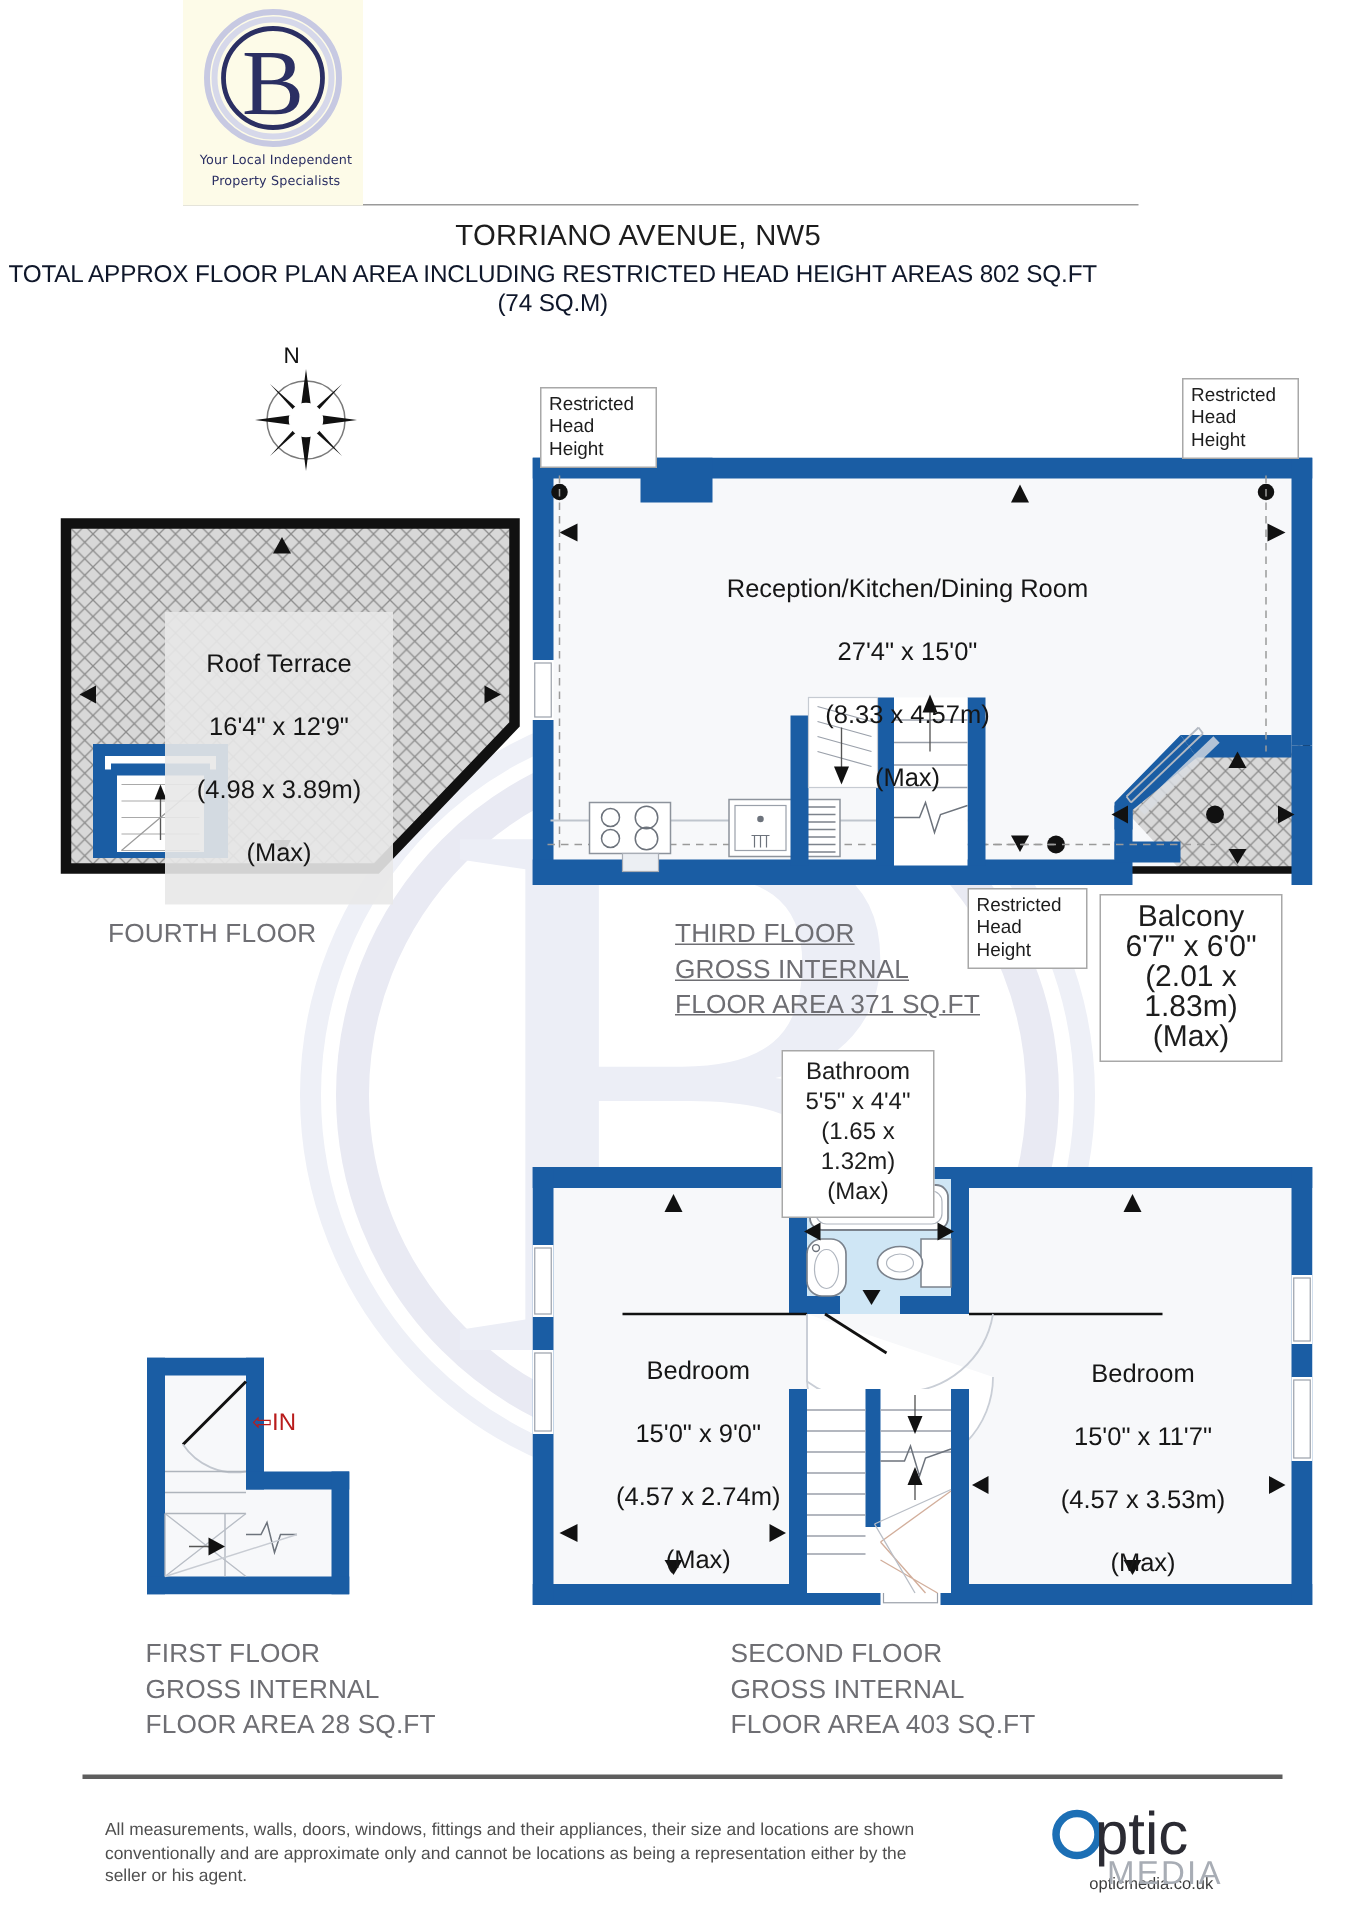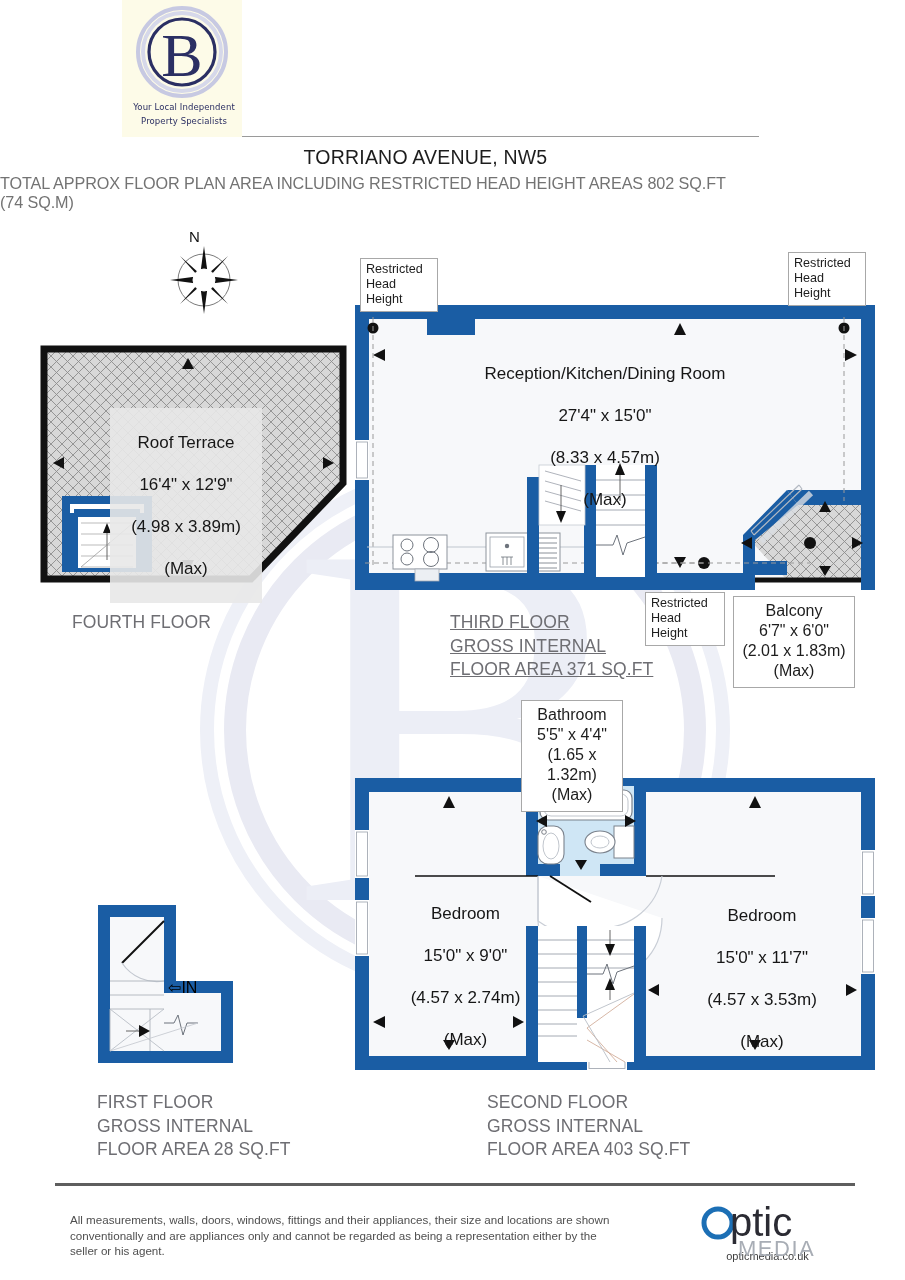--- a/index.html
+++ b/index.html
@@ -45,22 +45,22 @@
     position: absolute; left: 122px; top: 136px; width: 637px; height: 1px;
     background: #9a9a9a; z-index: 2;
   }
   .addr {
     position: absolute; left: 0; top: 146px; width: 851px;
     text-align: center;
     font-size: 19.5px; color: #1d1d1d; letter-spacing: .2px;
   }
   .area-line {
     position: absolute; left: 0; width: 737px;
-    text-align: left;
-    font-size: 16.2px; color: #737373; letter-spacing: -.1px;
+    text-align: center;
+    font-size: 16.2px; color: #0f172a; letter-spacing: -.1px;
   }
   .area-1 { top: 174px; }
   .area-2 { top: 201px; }
 
   
   .compass { position: absolute; left: 158px; top: 228px; width: 92px; height: 90px; z-index: 2; }
 
   
   .plan { position: absolute; z-index: 2; }
   .lbl {
@@ -85,21 +85,21 @@
     white-space: pre-line;
   }
   .roomtext {
     position: absolute; z-index: 6;
     text-align: center; color: #161616;
     font-size: 17px; line-height: 21px;
     white-space: pre-line;
   }
   .in-label {
     position: absolute; z-index: 6;
-    font-size: 16px; color: #000000; margin-top: 40px;
+    font-size: 16px; color: #b91c1c;
   }
 
   
   .ftr-rule {
     position: absolute; left: 55px; top: 1183px; width: 800px; height: 2.5px;
     background: #5e5e5e; z-index: 2;
   }
   .disclaimer {
     position: absolute; left: 70px; top: 1212px; width: 545px;
     font-size: 11.6px; color: #4f4f4f; line-height: 15.5px;
@@ -309,28 +309,28 @@
     </g>
 
     <g>
       <path d="M396,226 L444,180" stroke="#b3b9c2" stroke-width="1.2" fill="none"></path>
       <path d="M399,230 L447,184" stroke="#b3b9c2" stroke-width="1.2" fill="none"></path>
       <path d="M396,226 L399,230 M444,180 L447,184" stroke="#b3b9c2" stroke-width="1.2"></path>
       <path d="M406,236 L456,188" stroke="#dadde2" stroke-width="6" fill="none" opacity=".8"></path>
     </g>
   </svg>
 
-  <div class="roomtext" style="left:455px; top:342px; width:300px;">
+  <div class="roomtext" style="left:455px; top:361px; width:300px;">
     <div>Reception/Kitchen/Dining Room</div>
     <div>27'4" x 15'0"</div>
     <div>(8.33 x 4.57m)</div>
     <div>(Max)</div>
   </div>
 
-  <div class="lbl" style="left:733px; top:596px; width:122px; padding:4px 4px 6px; font-size:16px; line-height:20px;">
+  <div class="lbl" style="left:733px; top:596px; width:122px; padding:4px 4px 6px; font-size:20px; line-height:20px;">
     <div>Balcony</div>
     <div>6'7" x 6'0"</div>
     <div>(2.01 x 1.83m)</div>
     <div>(Max)</div>
   </div>
 
   <div class="floorlabel" style="left:450px; top:611px;text-decoration:underline;">THIRD FLOOR
 GROSS INTERNAL
 FLOOR AREA 371 SQ.FT</div>
 
@@ -482,21 +482,21 @@
     </g>
   </svg>
 
   <div class="in-label" style="left:168px; top:938px;">⇦IN</div>
 
   <div class="floorlabel" style="left:97px; top:1091px;">FIRST FLOOR
 GROSS INTERNAL
 FLOOR AREA 28 SQ.FT</div>
 
   <div class="ftr-rule"></div>
-  <div class="disclaimer">All measurements, walls, doors, windows, fittings and their appliances, their size and locations are shown conventionally and are appliances only and cannot be regarded as being a representation either by the seller or his agent.</div>
+  <div class="disclaimer">All measurements, walls, doors, windows, fittings and their appliances, their size and locations are shown conventionally and are approximate only and cannot be locations as being a representation either by the seller or his agent.</div>
 
   <svg class="optic" viewBox="0 0 135 72">
     <circle cx="18" cy="27" r="14" fill="none" stroke="#1c6fb5" stroke-width="5"></circle>
     <text x="30" y="40" font-family="'Liberation Sans', sans-serif" font-size="40" fill="#2b2b33">ptic</text>
     <text x="38" y="60" font-family="'Liberation Sans', sans-serif" font-size="22" letter-spacing="1.5" fill="#a8adb5">MEDIA</text>
   </svg>
   <div class="optic-url">opticmedia.co.uk</div>
 
 </div>
 

